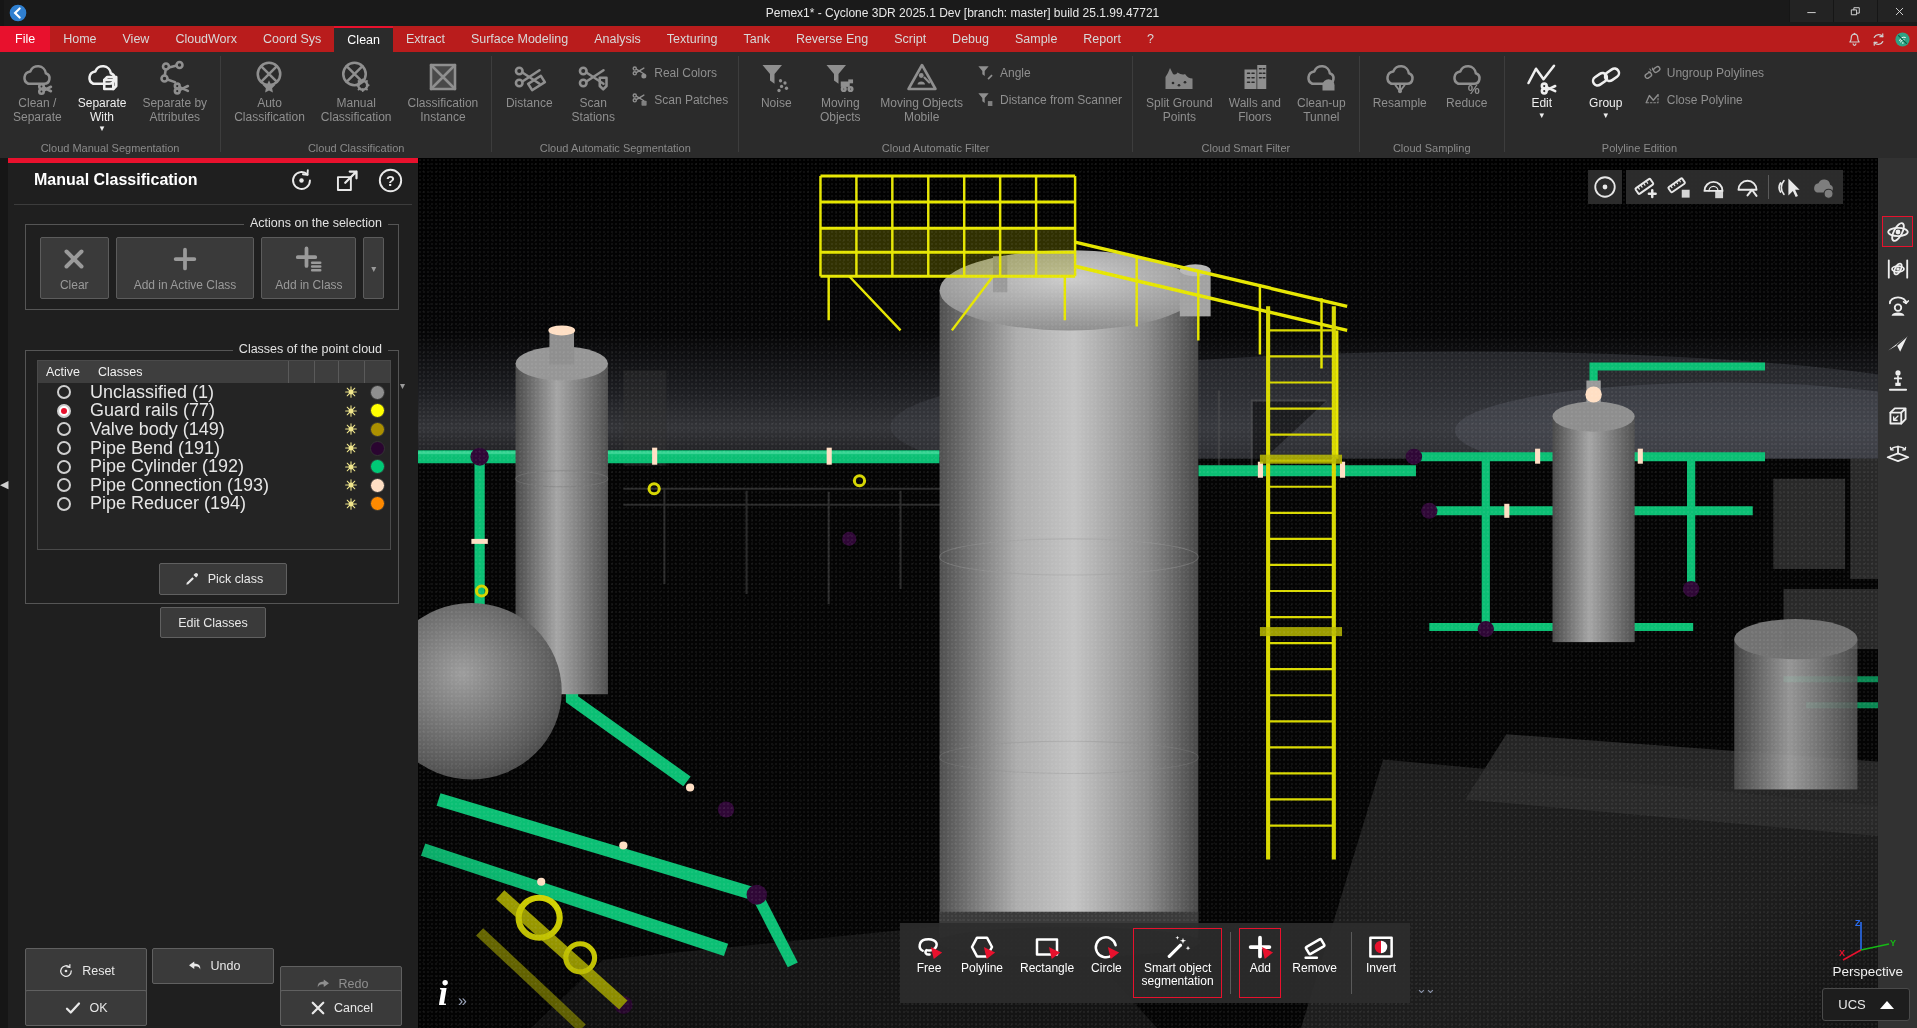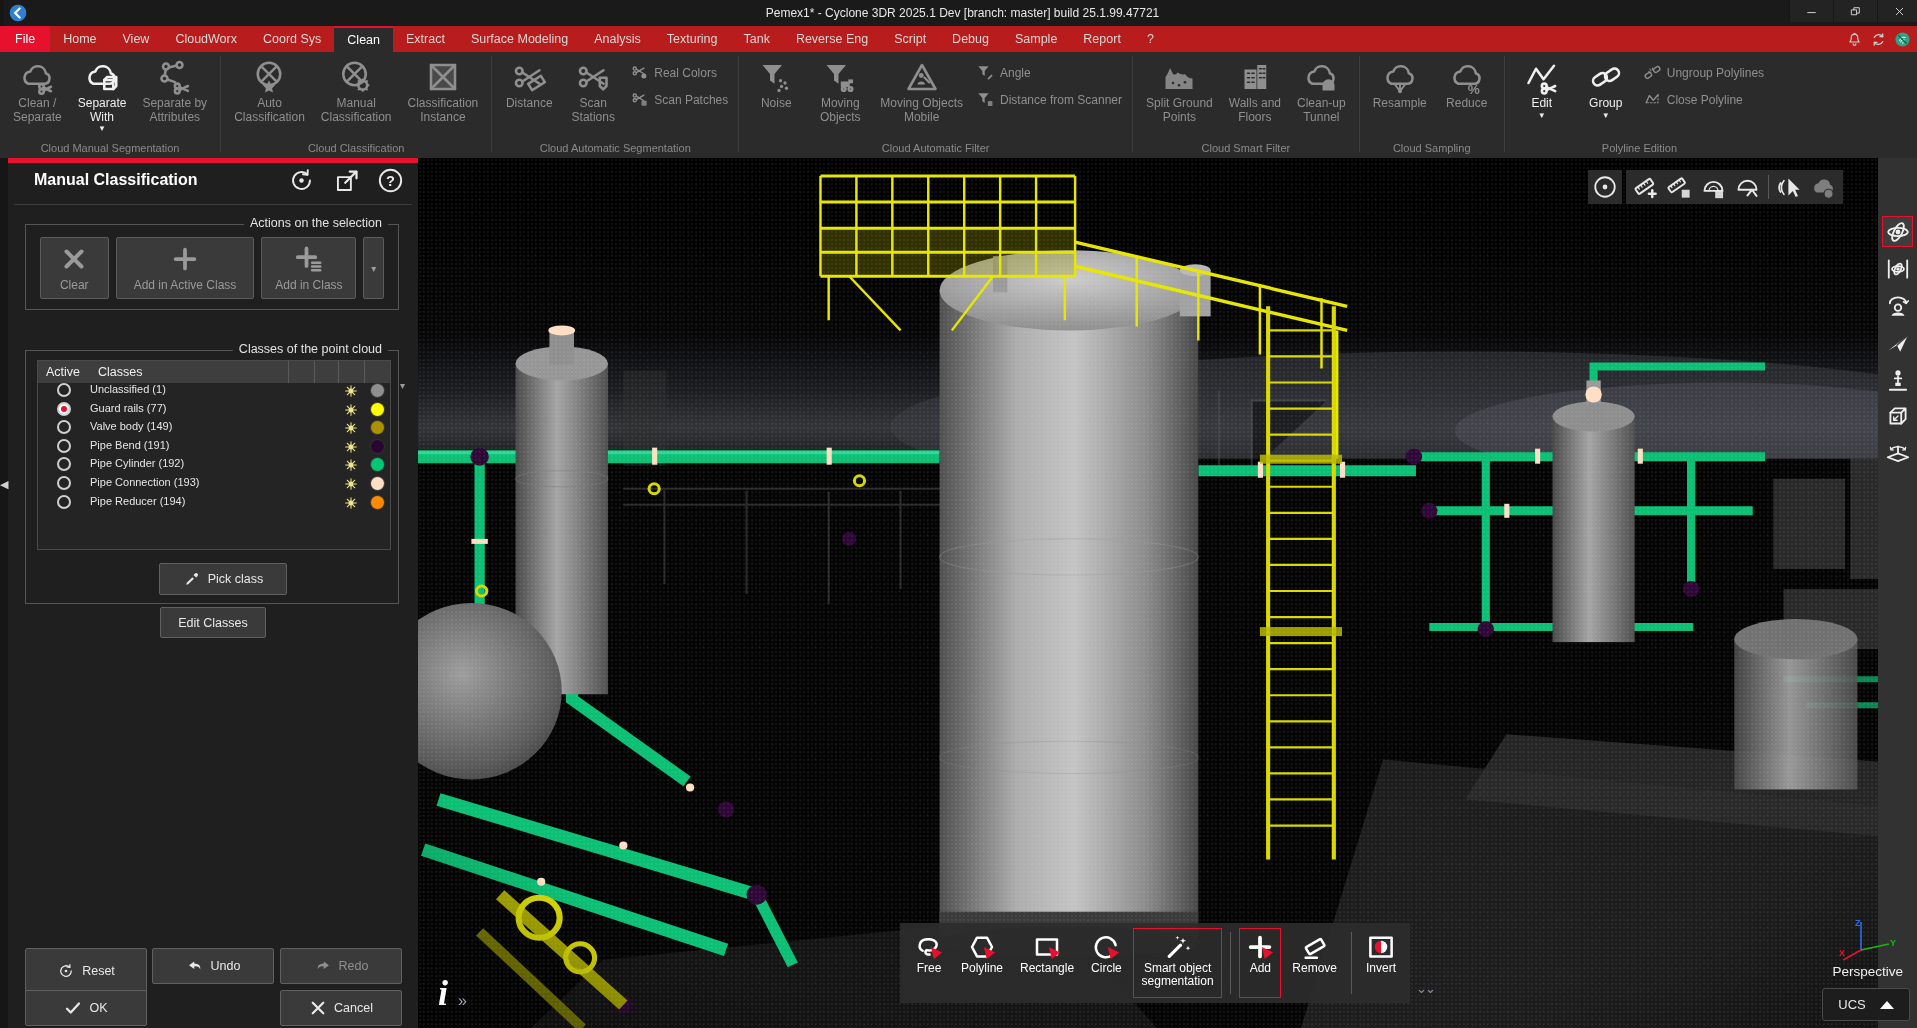--- a/index.html
+++ b/index.html
@@ -43,31 +43,31 @@
   
   #panel { left:8px; top:158px; width:410px; height:870px; background:#1f1f1f; }
   #panel-redbar { left:0; top:0; width:100%; height:5px; background:#e8112d; }
   #panel-title { left:26px; top:13px; font-size:16px; font-weight:bold; color:#fff; }
   .panel-hicon { top:9px; width:27px; height:27px; color:#e9e9e9; }
   .panel-hicon svg { width:100%; height:100%; }
   #panel-divider { left:6px; top:46px; width:398px; height:1px; background:#3c3c3c; }
   .groupbox { border:1px solid #555; }
   .groupbox-label { position:absolute; top:-9px; right:10px; background:#1f1f1f; padding:0 6px; font-size:12.5px; color:#e2e2e2; }
   .pbtn { background:#3a3a3a; border:1px solid #606060; border-radius:2px; color:#e8e8e8; font-size:12.5px; display:flex; align-items:center; justify-content:center; gap:7px; cursor:default; }
-  .pbtn.disabled { color:#8f8f8f; }
+  .pbtn.disabled { color:#8f8f8f;margin-top:18px; }
   .pbtn svg.ic { width:18px; height:18px; }
   .actbtn { background:#3a3a3a; border:1px solid #5c5c5c; border-radius:2px; color:#9a9a9a; display:flex; flex-direction:column; align-items:center; justify-content:center; gap:4px; font-size:12px; }
   .actbtn svg.ic { width:30px; height:30px; }
 
   
   #classes-table { background:#242424; border:1px solid #4a4a4a; }
   #ct-header { display:flex; background:#3e3e3e; height:22px; font-size:12.5px; color:#f0f0f0; align-items:center; }
   .ct-hc { height:100%; display:flex; align-items:center; padding-left:8px; }
   .ct-hc.sep { border-left:1px solid #5a5a5a; padding-left:0; }
-  .ct-row { display:flex; align-items:flex-start; height:18.6px; font-size:11px; color:#e6e6e6; }
+  .ct-row { display:flex; align-items:center; height:18.6px; font-size:18px; color:#e6e6e6; }
   .radio { width:14px; height:14px; border:2px solid #cfcfcf; border-radius:50%; margin:0 auto; background:transparent; }
   .radio.on { background:#fff; box-shadow:inset 0 0 0 2.5px #fff; position:relative; }
   .radio.on::after { content:""; position:absolute; left:2px; top:2px; width:6px; height:6px; border-radius:50%; background:#e8112d; }
   .bulb svg { width:16px; height:16px; color:#f0e68c; }
   .swatch { width:15px; height:15px; border-radius:50%; border:1px solid #333; }
 
   
   #viewport { left:418px; top:158px; width:1499px; height:870px; background:#020202; overflow:hidden; }
   #scene { left:0; top:0; width:1499px; height:870px; }
   #speckle { left:0; top:0; width:1499px; height:870px; pointer-events:none;

